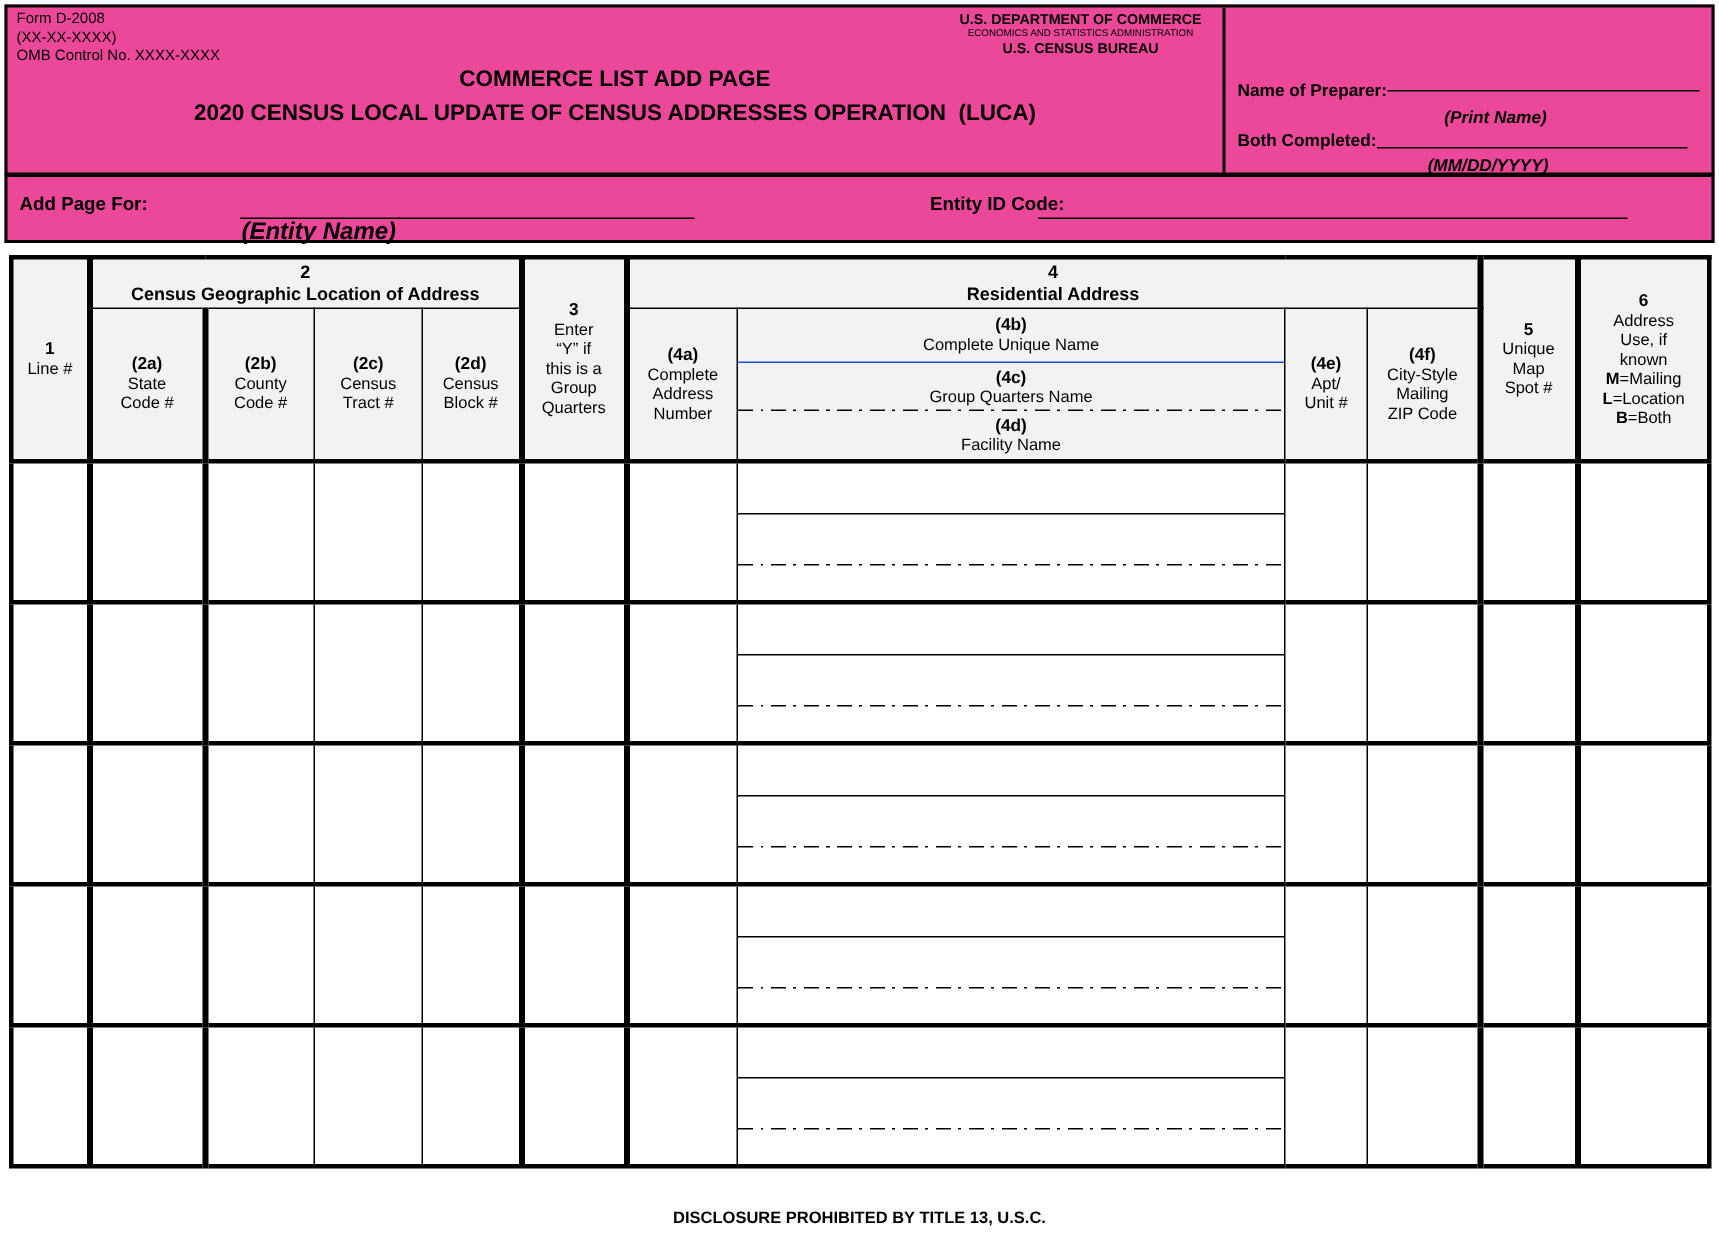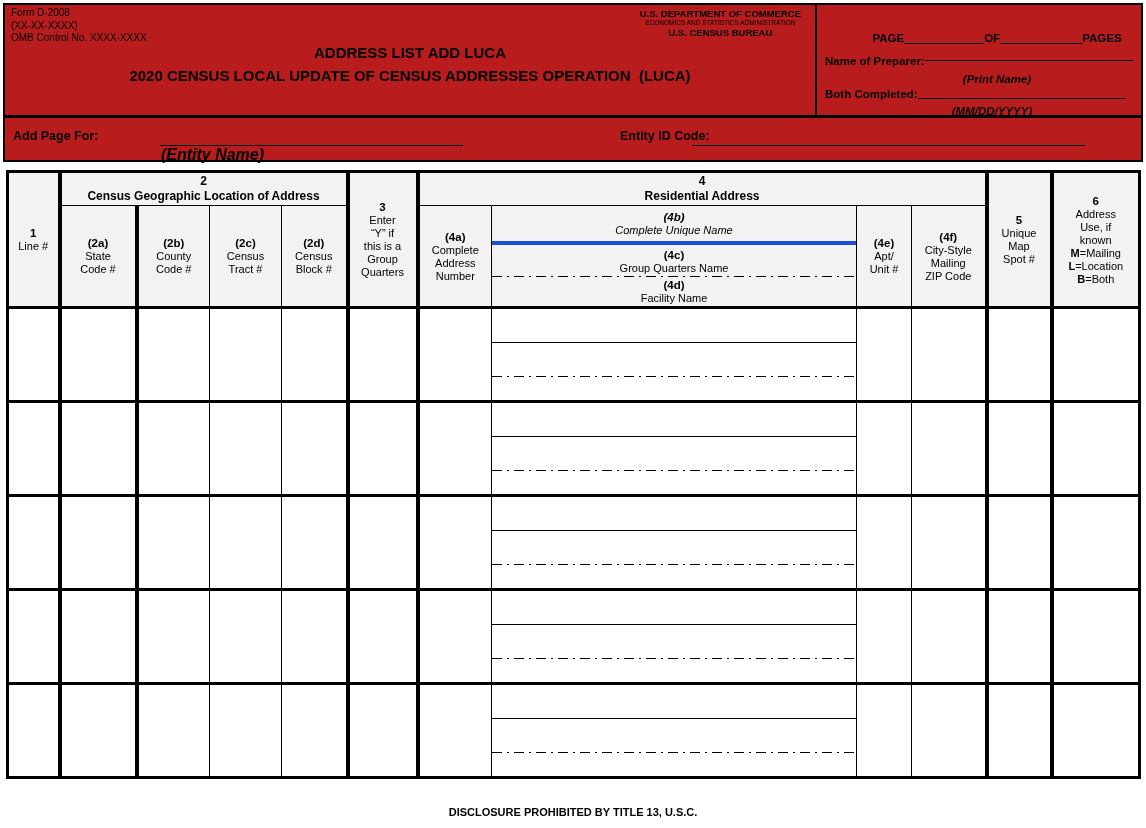--- a/index.html
+++ b/index.html
@@ -2,21 +2,21 @@
 <html><head>
 <meta charset="utf-8">
 <style>
   html,body { margin:0; padding:0; }
   body {
     width:1146px; height:828px; position:relative;
     background:#fff; color:#000;
     font-family:"Liberation Sans", sans-serif;
     overflow:hidden;
   }
-  .box { position:absolute; border:2px solid #000; box-sizing:border-box; background:#b91c1c; }
+  .box { position:absolute; border:2px solid #000; box-sizing:border-box; background:#ec4899; }
 
   
   #topbox { left:3px; top:3px; width:1140px; height:114px; }
   .formcodes { position:absolute; left:6px; top:2px; font-size:10px; line-height:12.5px; }
   .dept { position:absolute; right:340px; top:3px; text-align:center; }
   .dept .d1 { font-weight:bold; font-size:9.5px; line-height:11px; }
   .dept .d2 { font-size:6.5px; line-height:8px; }
   .dept .d3 { font-weight:bold; font-size:9.5px; line-height:11px; }
   .titles { position:absolute; left:0; top:38px; width:810px; text-align:center; }
   .titles .t1 { font-weight:bold; font-size:15px; line-height:19px; }
@@ -58,21 +58,21 @@
   tr.subrow th { height:100px; border-bottom:3px solid #000 !important; }
   .hfull { border-bottom:3px solid #000 !important; }
   .num { font-weight:bold; font-size:11.5px; line-height:14px; }
   .gnum { font-weight:bold; font-size:12px; line-height:15px; }
   .glbl { font-weight:bold; font-size:12px; line-height:15px; }
   .pre { white-space:pre-line; }
 
   th.stackcell { padding:0; vertical-align:top; }
   .hstack { height:100px; display:flex; flex-direction:column; }
   .hsec { display:flex; flex-direction:column; justify-content:center; }
-  .hsec.s1 { flex:0 0 35px; border-bottom:4px solid #1d4ed8;font-style:italic; }
+  .hsec.s1 { flex:0 0 35px; border-bottom:1px solid #1d4ed8; }
   .hsec.s2 { flex:0 0 32px; position:relative; }
   .hsec.s3 { flex:1 1 auto; }
   .dashafter::after { content:""; position:absolute; left:0; right:0; bottom:0; height:1px;
     background:repeating-linear-gradient(90deg,#000 0 10px,transparent 10px 15px,#000 15px 17px,transparent 17px 22px); }
 
   #addr-table tbody td { height:91px; border-bottom:3px solid #000; background:#fff; }
   td.stack-td { padding:0; vertical-align:top; }
   .bstack { height:91px; display:flex; flex-direction:column; }
   .bsec { position:relative; }
   .bsec.s1 { flex:0 0 33px; border-bottom:1px solid #000; }
@@ -94,28 +94,25 @@
     <div>Form D-2008</div>
     <div>(XX-XX-XXXX)</div>
     <div>OMB Control No. XXXX-XXXX</div>
   </div>
   <div class="dept">
     <div class="d1">U.S. DEPARTMENT OF COMMERCE</div>
     <div class="d2">ECONOMICS AND STATISTICS ADMINISTRATION</div>
     <div class="d3">U.S. CENSUS BUREAU</div>
   </div>
   <div class="titles">
-    <div class="t1">ADDRESS LIST ADD LUCA</div>
+    <div class="t1">COMMERCE LIST ADD PAGE</div>
     <div class="t2">2020 CENSUS LOCAL UPDATE OF CENSUS ADDRESSES OPERATION&nbsp; (LUCA)</div>
   </div>
   <div class="prepdivider"></div>
   <div class="prep">
-    <div class="pageline">
-      <span>PAGE</span><span class="uline u-page"></span><span>OF</span><span class="uline u-pages"></span><span>PAGES</span>
-    </div>
     <div class="fieldline nameline">
       <span>Name of Preparer:</span>
         <span class="fill"></span>
     </div>
     <div class="hint printhint">(Print Name)</div>
     <div class="fieldline dateline">
       <span>Both Completed:</span>
         <span class="fill"></span>
     </div>
     <div class="hint datehint">(MM/DD/YYYY)</div>

